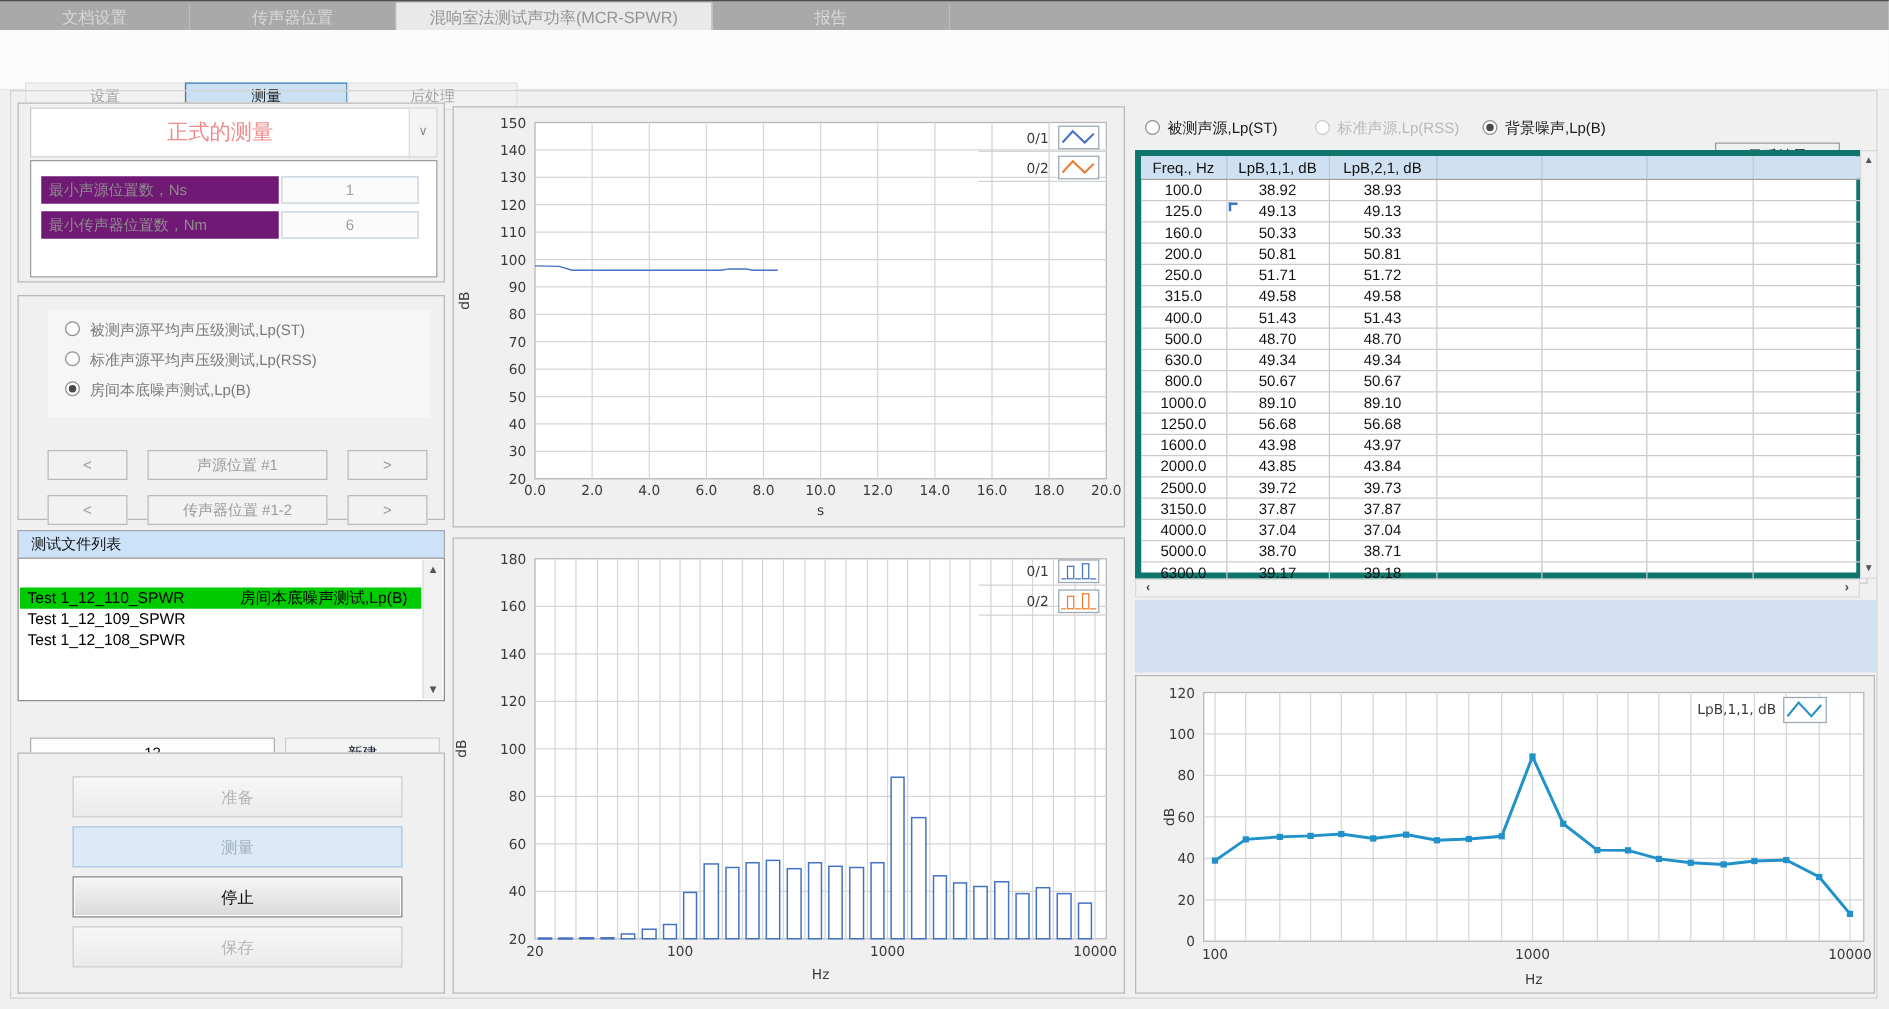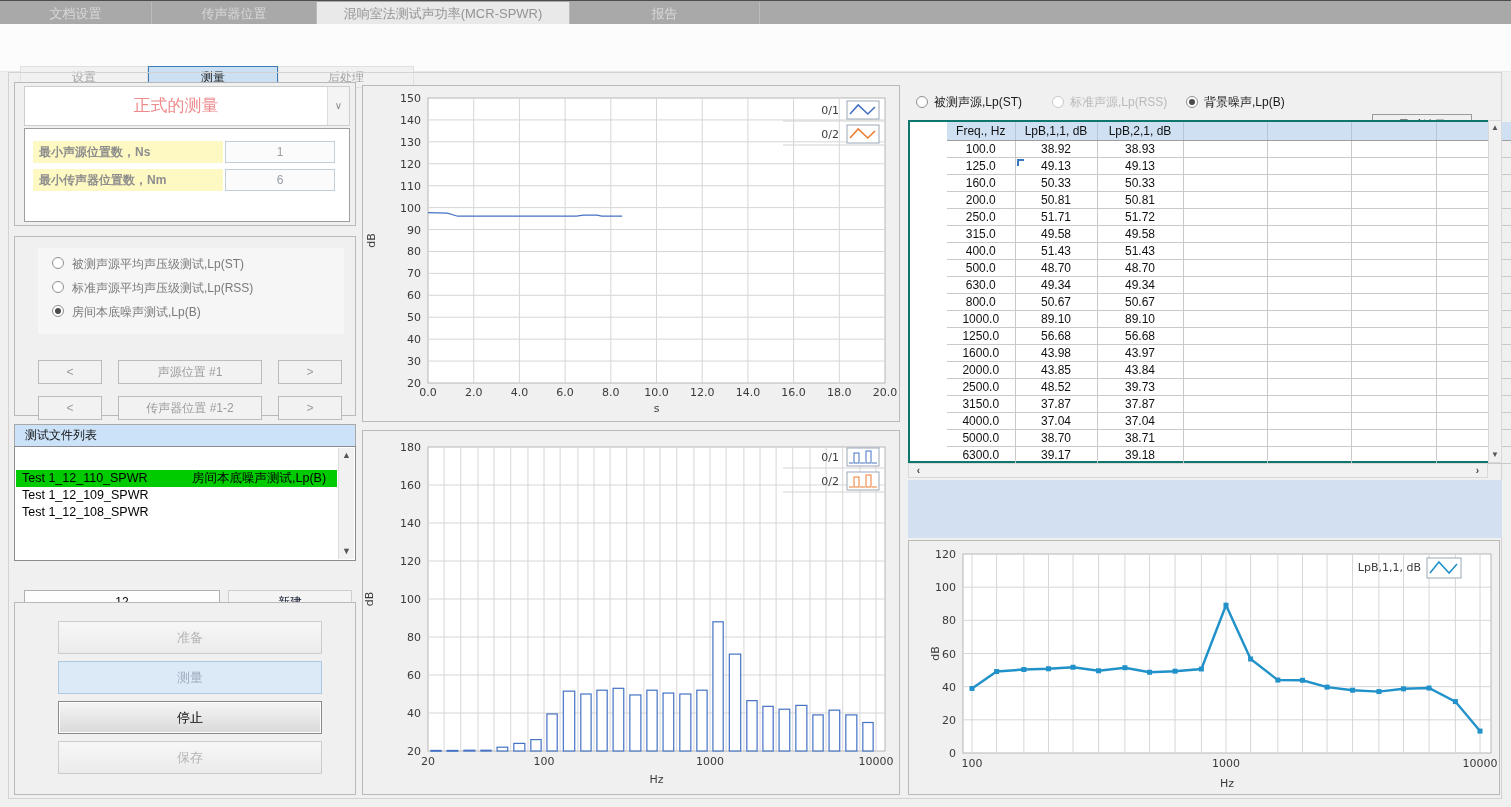--- a/index.html
+++ b/index.html
@@ -18,21 +18,21 @@
   .frame { position:absolute; left:8px; top:72px; width:1494px; height:727px; border:1px solid #d3d3d3; }
 
   .group { position:absolute; border:1px solid #b9b9b9; background:#f0f0f0; }
 
   
   .dropdown { position:absolute; left:24px; top:86px; width:326px; height:40px; background:#fff; border:1px solid #cdcdcd; }
   .dropdown .val { position:absolute; left:0; top:0; right:22px; height:38px; line-height:38px; text-align:center; font-size:17px; }
   .dropdown .arrow { position:absolute; right:0; top:0; width:22px; height:38px; background:#f4f4f4; border-left:1px solid #dcdcdc; color:#8a8a8a; text-align:center; line-height:38px; font-size:10px; }
 
   .innerpanel { position:absolute; left:24px; top:128px; width:326px; height:94px; background:#fff; border:1px solid #9e9e9e; }
-  .prm-label { position:absolute; height:22px; line-height:22px; background:#fef9c3; color:#8d8d8d; padding-left:6px;font-weight:bold; }
+  .prm-label { position:absolute; height:22px; line-height:22px; background:#701a75; color:#8d8d8d; padding-left:6px; }
   .prm-input { position:absolute; height:22px; line-height:20px; background:#fbfbfb; border:1px solid #c3cedb; color:#9aa0a6; text-align:center; }
 
   .radiopanel { position:absolute; left:38px; top:248px; width:306px; height:86px; background:#f6f6f6; }
   .radio { width:12px; height:12px; border:1px solid #8f8f8f; border-radius:50%; background:#fff; display:inline-block; position:absolute; }
   .radio.checked::after { content:""; position:absolute; left:2px; top:2px; width:6px; height:6px; border-radius:50%; background:#4a4a4a; }
   .radio.disabled { border-color:#c9c9c9; }
   .rlabel { position:absolute; color:#7a7a7a; line-height:14px; }
   .rlabel.dark { color:#1a1a1a; }
   .rlabel.dim { color:#b9b9b9; }
 
@@ -51,21 +51,21 @@
   .abtn-disabled { background:linear-gradient(#f7f7f7,#ebebeb); border:1px solid #cccccc; color:#b5b5b5; }
   .abtn-armed { background:#dce9f6; border:1px solid #abc7e1; color:#9fafc0; }
   .abtn-active { background:linear-gradient(#f6f6f6,#d9d9d9); border:1px solid #8a8a8a; color:#000; box-shadow:inset 0 0 0 1px #fdfdfd; }
 
   .panel { position:absolute; border:1px solid #b9b9b9; background:#f0f0f0; }
   .chart { position:absolute; inset:0; }
   text.tick { font-family:"DejaVu Sans",sans-serif; font-size:11px; fill:#3a3a3a; }
   text.axlab { font-family:"DejaVu Sans",sans-serif; font-size:11px; fill:#3a3a3a; }
 
   
-  .tablewrap { position:absolute; left:908px; top:120px; width:582px; height:343px; border:2px solid #0f766e; background:#fff;padding-left:37px; }
+  .tablewrap { position:absolute; left:908px; top:120px; width:582px; height:343px; border:5px solid #0f766e; background:#fff; }
   table.res { border-collapse:collapse; table-layout:fixed; width:580px; }
   table.res th { background:#cfe0f2; height:18px; font-weight:normal; font-size:12px; color:#111; border-right:1px solid #b5c6d8; border-bottom:1px solid #9f9f9f; }
   table.res td { height:17px; text-align:center; font-size:12px; color:#111; border-right:1px solid #c9c9c9; border-bottom:1px solid #c9c9c9; position:relative; }
   td.sel-anchor::before { content:""; position:absolute; left:1px; top:1px; width:5px; height:5px; border-left:2px solid #3b78c3; border-top:2px solid #3b78c3; }
   .tvscroll { position:absolute; left:1488px; top:120px; width:14px; height:343px; background:#f1f1f1; border:1px solid #d9d9d9; }
   .tvscroll .up, .tvscroll .dn { position:absolute; left:0; width:12px; height:14px; text-align:center; color:#555; font-size:8px; line-height:14px; }
   .tvscroll .up { top:0; } .tvscroll .dn { bottom:0; }
   .thscroll { position:absolute; left:908px; top:463px; width:580px; height:15px; background:#f1f1f1; border:1px solid #d9d9d9; }
   .thscroll .lf, .thscroll .rt { position:absolute; top:0; width:15px; height:13px; text-align:center; color:#444; font-size:10px; line-height:13px; font-weight:bold; }
   .thscroll .lf { left:2px; } .thscroll .rt { right:2px; }
@@ -448,21 +448,21 @@
           <td>2000.0</td>
           <td>43.85</td>
           <td>43.84</td>
           <td></td>
           <td></td>
           <td></td>
           <td></td>
         </tr>
         <tr>
           <td>2500.0</td>
-          <td>48.52</td>
+          <td>39.72</td>
           <td>39.73</td>
           <td></td>
           <td></td>
           <td></td>
           <td></td>
         </tr>
         <tr>
           <td>3150.0</td>
           <td>37.87</td>
           <td>37.87</td>

